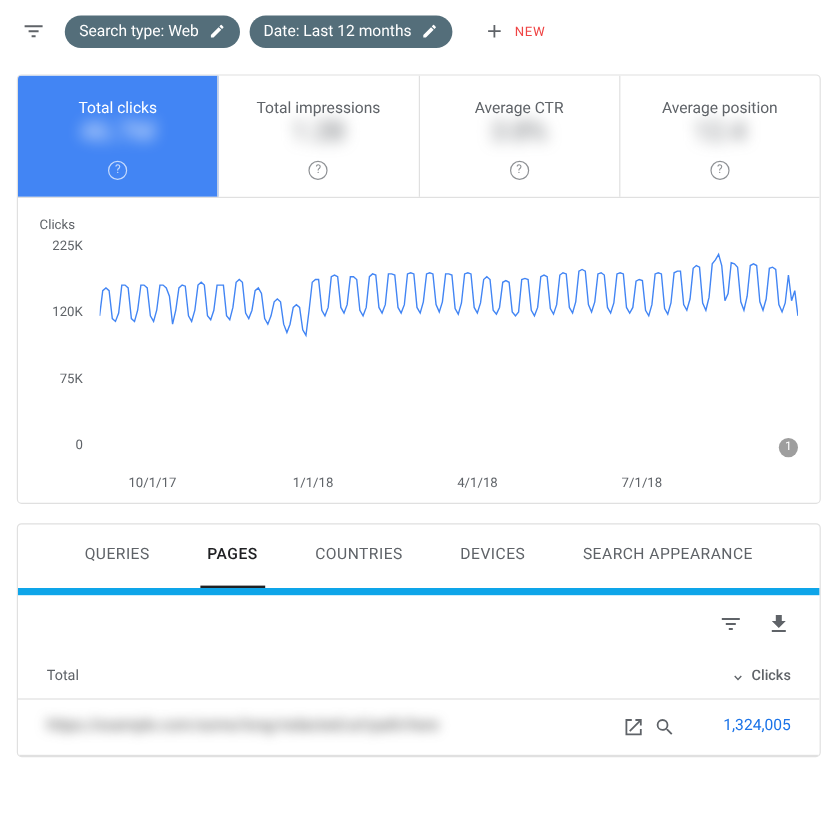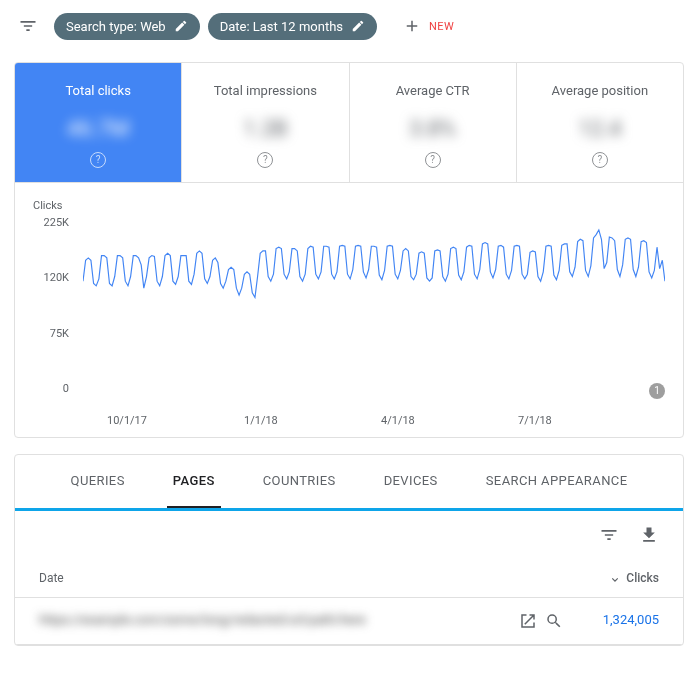--- a/index.html
+++ b/index.html
@@ -59,21 +59,21 @@
     padding: 20px 10px 14px;
     border-right: 1px solid #e0e0e0;
     cursor: pointer;
     position: relative;
   }
   .metric:last-child { border-right: none; }
   .metric.active {
     background: #4285f4;
     color: #fff;
   }
-  .metric-label { font-size: 13px; margin-bottom: 18px; }
+  .metric-label { font-size: 13px; }
   .metric-value {
     font-size: 22px;
     font-weight: 400;
     margin-bottom: 10px;
   }
   .metric .blur {
     filter: blur(6px);
     user-select: none;
   }
   .metric.active .blur { color: #fff; }
@@ -134,21 +134,21 @@
     background: #9e9e9e;
     color: #fff;
     border-radius: 50%;
     font-size: 10px;
     display: flex; align-items: center; justify-content: center;
   }
   .tabs {
     display: flex;
     gap: 36px;
     padding: 0 20px;
-    border-bottom: 3px solid #0ea5e9;
+    border-bottom: 6px solid #0ea5e9;
     justify-content: center;
   }
   .tab {
     padding: 18px 6px;
     font-size: 13px;
     letter-spacing: 0.4px;
     color: #5f6368;
     cursor: pointer;
     border-bottom: 2px solid transparent;
   }
@@ -290,21 +290,21 @@
           <path fill="#5f6368" d="M3 6h18v2H3zm4 5h10v2H7zm3 5h4v2h-4z"></path>
         </svg>
     </div>
     <div>
       <svg width="20" height="20" viewBox="0 0 24 24">
           <path fill="#5f6368" d="M19 9h-4V3H9v6H5l7 7 7-7zM5 18v2h14v-2H5z"></path>
         </svg>
     </div>
   </div>
   <div class="table-header">
-    <div class="col-page">Date</div>
+    <div class="col-page">Total</div>
     <div class="col-clicks">
       <svg width="14" height="14" viewBox="0 0 24 24">
           <path fill="#5f6368" d="M12 4v12l-4-4-1.4 1.4L12 19l5.4-5.6L16 12l-4 4V4z"></path>
         </svg>
       <span>Clicks</span>
     </div>
   </div>
   <div class="table-row">
     <div class="page-text">https://example.com/some/long/redacted/url/path/here</div>
     <div class="row-actions">

